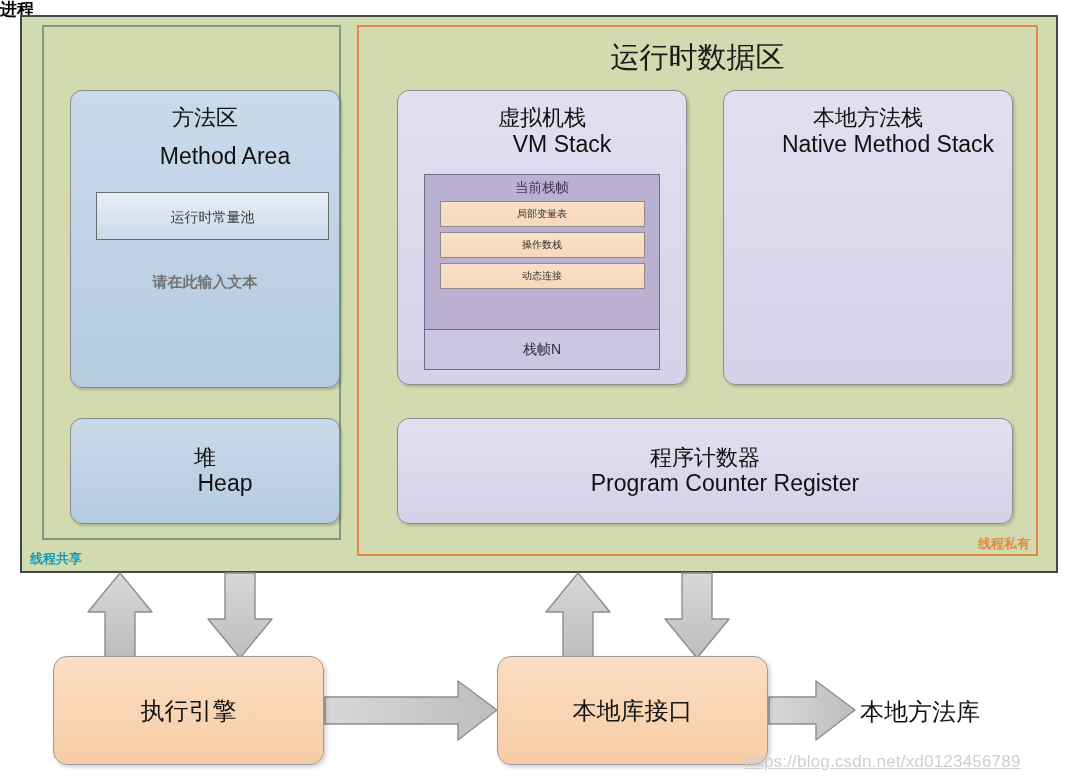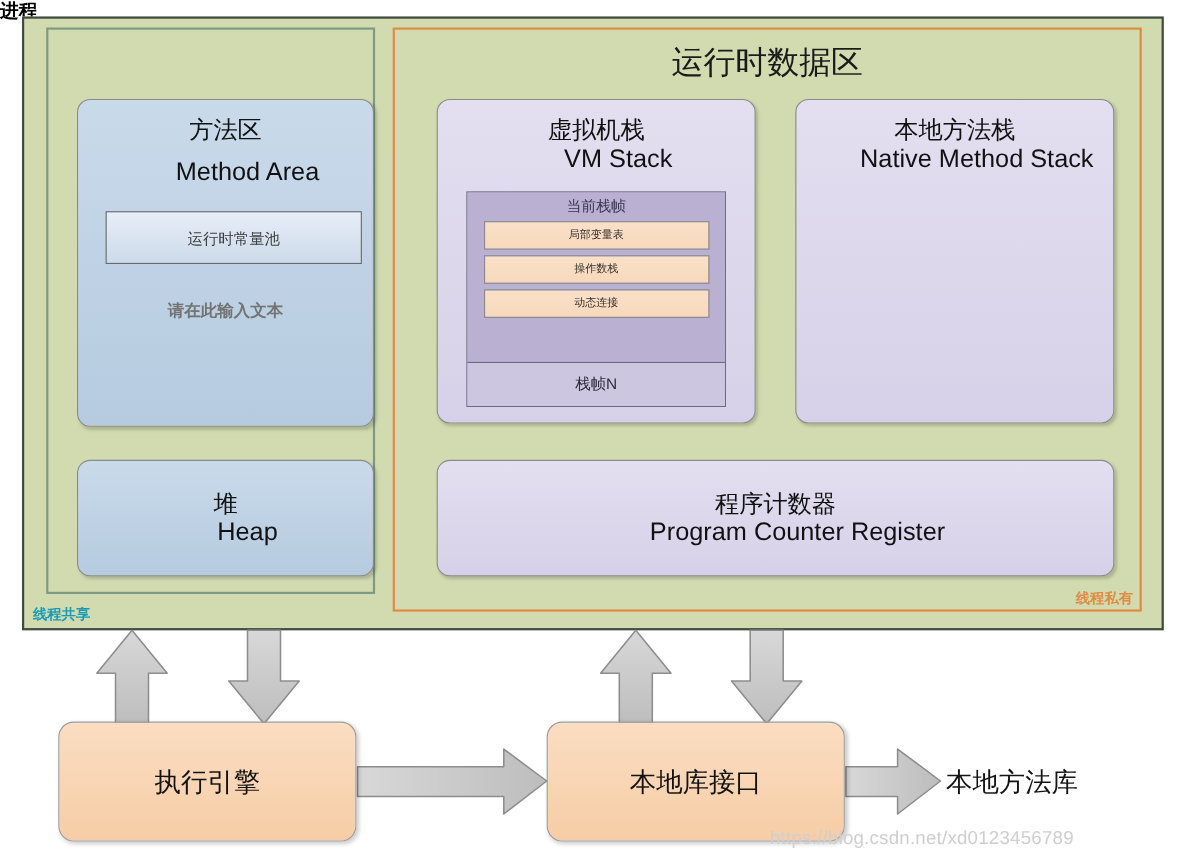--- a/index.html
+++ b/index.html
@@ -127,22 +127,23 @@
     left:860px;top:692px;width:200px;height:40px;
     font-size:24px;color:#131313;line-height:40px;
   }
 
   
   #arrow-layer{left:0;top:0;width:1074px;height:781px;pointer-events:none;}
 
   
   #watermark{
     left:700px;top:750px;width:365px;height:24px;
-    font-size:17px;color:#cfcfcf;text-align:left;line-height:24px;
+    font-size:17px;color:#cfcfcf;text-align:center;line-height:24px;
     letter-spacing:0.2px;
+    text-decoration:underline;
   }
 </style>
 </head>
 <body>
 
 <div class="abs" id="process-label">进程</div>
 
 <div class="abs" id="process-box"></div>
 
 <div class="abs" id="shared-region"></div>

